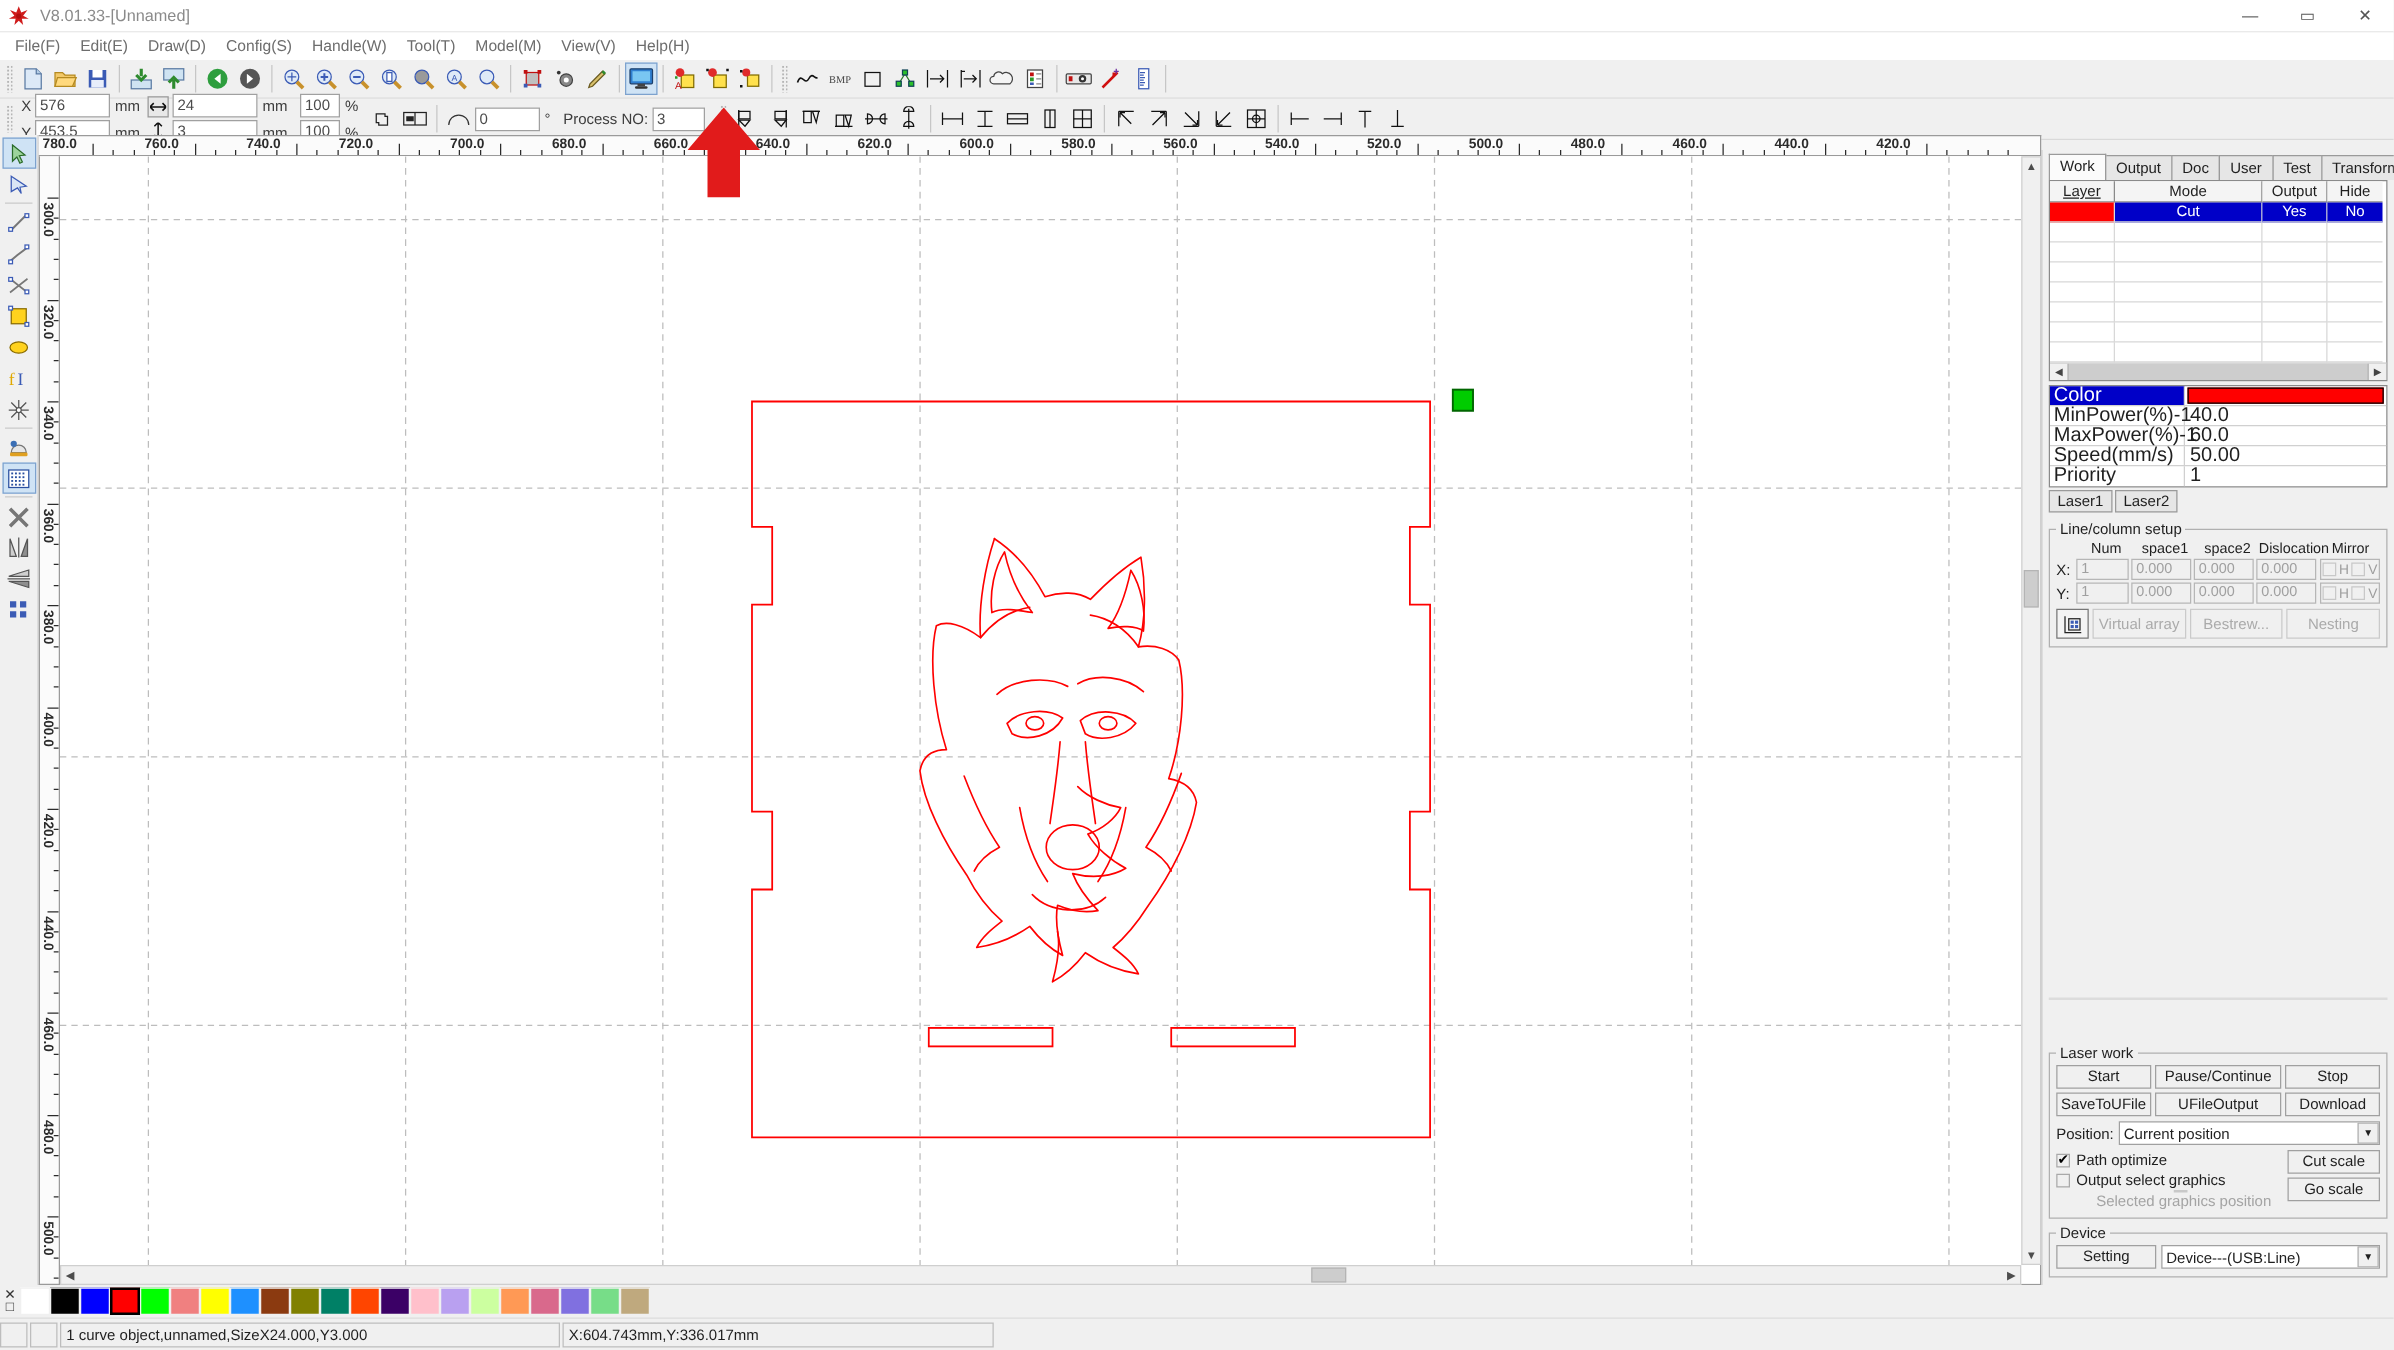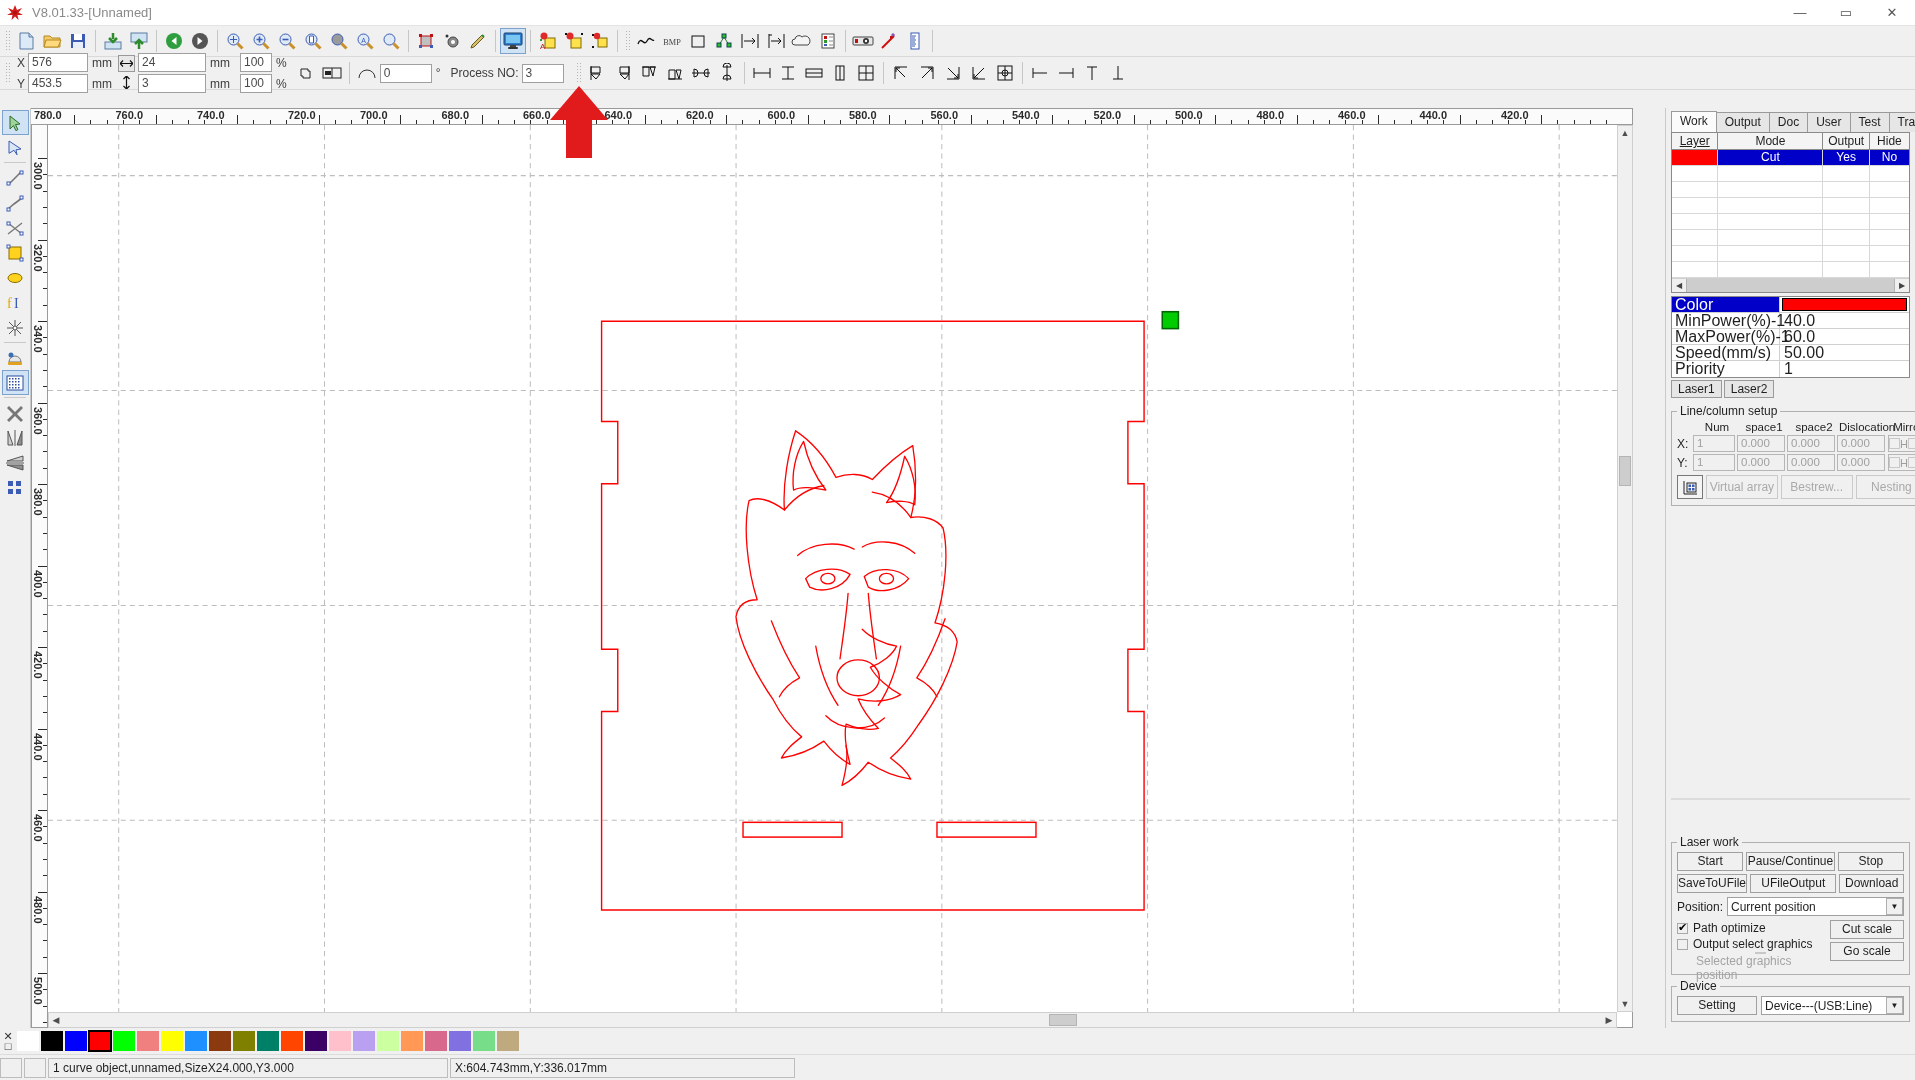--- a/index.html
+++ b/index.html
@@ -89,21 +89,21 @@
   
   .scb { position:absolute; background:#f0f0f0; border:1px solid #cfcfcf; }
   #vscroll { right: 282px; top: 125px; bottom: 68px; width: 16px; }
   #hscroll { left: 48px; right: 298px; bottom: 52px; height: 16px; }
   .scb .thumb { position:absolute; background:#cdcdcd; border:1px solid #b4b4b4; }
   .scb .arrow { position:absolute; width:14px; height:14px; display:flex;
     align-items:center; justify-content:center; font-size:9px; color:#4d4d4d; }
 
   
   #rightpanel {
-    position: absolute; right: 0; top: 108px; width: 250px; bottom: 52px;
+    position: absolute; right: 0; top: 120px; width: 282px; bottom: 52px;
     background: #f0f0f0; border-left: 1px solid #c9c9c9; padding: 4px 5px 0 5px;
   }
   .tabs { display:flex; height: 20px; align-items:flex-end; }
   .tab { padding: 2px 8px 3px 8px; font-size: 12px; color:#1f1f1f;
     border: 1px solid #9a9a9a; border-bottom: none; background:#e6e6e6; margin-right:-1px; }
   .tab.sel { background:#fbfbfb; padding-bottom: 4px; position:relative; z-index:2; }
 
   .layergrid { border:1px solid #8a8a8a; background:#fff; }
   .lg-head { display:flex; height:17px; font-size:12px; }
   .lg-head div { border-right:1px solid #8a8a8a; border-bottom:1px solid #8a8a8a;
@@ -179,20 +179,31 @@
       </svg>
     </div>
     <div class="title-text">V8.01.33-[Unnamed]</div>
     <div class="wincontrols">
       <div class="wb">—</div>
       <div class="wb">▭</div>
       <div class="wb close">✕</div>
     </div>
   </div>
 
+  <div id="menubar">
+    <div class="mi">File(F)</div>
+    <div class="mi">Edit(E)</div>
+    <div class="mi">Draw(D)</div>
+    <div class="mi">Config(S)</div>
+    <div class="mi">Handle(W)</div>
+    <div class="mi">Tool(T)</div>
+    <div class="mi">Model(M)</div>
+    <div class="mi">View(V)</div>
+    <div class="mi">Help(H)</div>
+  </div>
 
   <div class="toolbar" id="toolbar-main">
     <div class="grip"></div>
 
     <div class="tbtn">
       <svg width="20" height="20" viewBox="0 0 20 20">
           <path d="M4 2h9l4 4v12H4z" fill="#dce9f7" stroke="#5b7ba3"></path>
           <path d="M13 2v4h4" fill="#b6cfe8" stroke="#5b7ba3"></path>
         </svg>
     </div>
@@ -764,21 +775,21 @@
       <div class="hr-tick" style="left: 157.1px; height: 4px;"></div>
       <div class="hr-tick" style="left: 173.4px; height: 4px;"></div>
       <div class="hr-tick" style="left: 189.7px; height: 4px;"></div>
       <div class="hr-tick" style="left: 206px; height: 9px;"></div>
       <div class="hr-num" style="left: 166px;">740.0</div>
       <div class="hr-tick" style="left: 222.3px; height: 4px;"></div>
       <div class="hr-tick" style="left: 238.6px; height: 4px;"></div>
       <div class="hr-tick" style="left: 254.9px; height: 4px;"></div>
       <div class="hr-tick" style="left: 271.2px; height: 4px;"></div>
       <div class="hr-tick" style="left: 287.5px; height: 9px;"></div>
-      <div class="hr-num" style="left: 257px;">720.0</div>
+      <div class="hr-num" style="left: 240px;">720.0</div>
       <div class="hr-tick" style="left: 303.8px; height: 4px;"></div>
       <div class="hr-tick" style="left: 320.1px; height: 4px;"></div>
       <div class="hr-tick" style="left: 336.4px; height: 4px;"></div>
       <div class="hr-tick" style="left: 352.7px; height: 4px;"></div>
       <div class="hr-tick" style="left: 369px; height: 9px;"></div>
       <div class="hr-num" style="left: 329px;">700.0</div>
       <div class="hr-tick" style="left: 385.3px; height: 4px;"></div>
       <div class="hr-tick" style="left: 401.6px; height: 4px;"></div>
       <div class="hr-tick" style="left: 417.9px; height: 4px;"></div>
       <div class="hr-tick" style="left: 434.2px; height: 4px;"></div>

